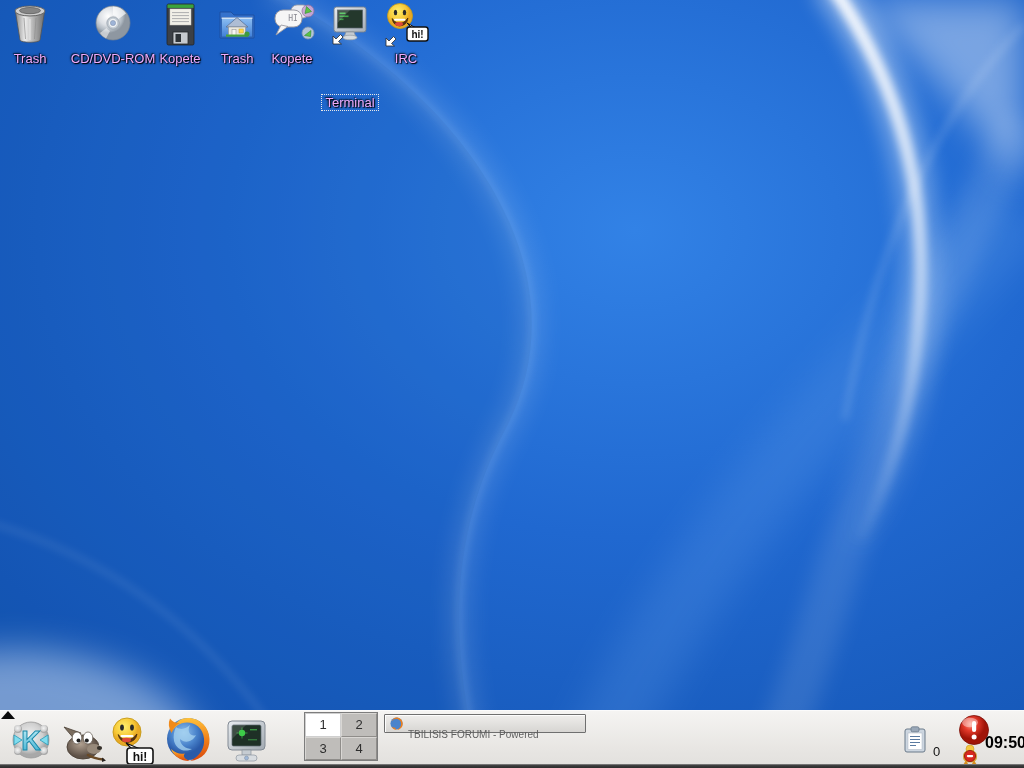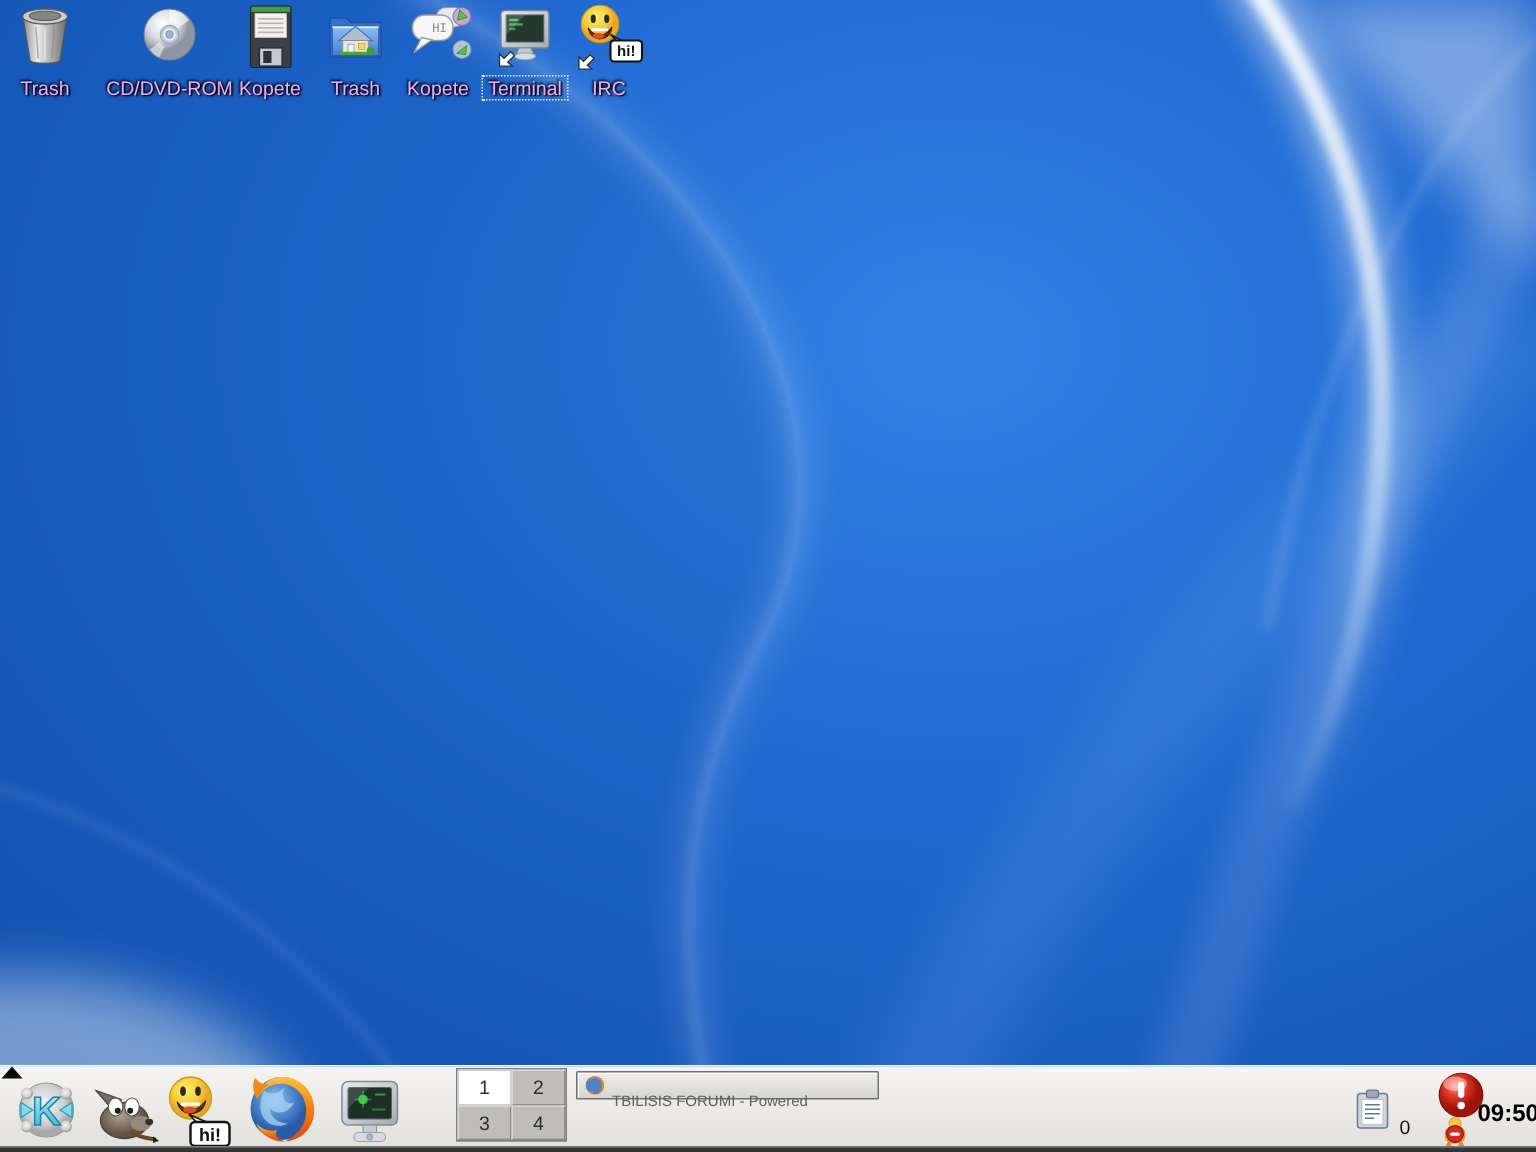--- a/index.html
+++ b/index.html
@@ -181,21 +181,21 @@
         <rect x="6" y="8" width="27" height="17" rx="8" fill="#f6f6f6" stroke="#9a9aa2" stroke-width="1"></rect>
         <polygon points="12,23 7,33 19,24.5" fill="#f6f6f6" stroke="#9a9aa2" stroke-width="0.9"></polygon>
         <text x="24" y="19" text-anchor="middle" font-family="'DejaVu Sans Mono',monospace" font-size="8" fill="#8a8a92">HI</text>
         <circle cx="39" cy="31" r="6" fill="#bcc9da" stroke="#8798ad" stroke-width="0.8" opacity="0.95"></circle>
         <polygon points="42,28.5 35.5,33.5 41.5,34.5" fill="#5cc244" stroke="#2f8f2f" stroke-width="0.6"></polygon>
       </svg>
     </div>
     <div class="dicon-label">Kopete</div>
   </div>
 
-  <div class="dicon" style="left:316px;width:68px;">
+  <div class="dicon" style="left:316px;width:68px;gap:44px;">
     <div class="dicon-img">
       <svg width="42" height="44" viewBox="0 0 42 44">
         <defs>
             <linearGradient id="tmon" x1="0" y1="0" x2="1" y2="1">
           <stop offset="0" stop-color="#e6eaee"></stop>
               <stop offset="1" stop-color="#a6aeb6"></stop>
         </linearGradient>
           </defs>
         <rect x="5" y="5" width="32" height="25" rx="2.5" fill="url(#tmon)" stroke="#78828c" stroke-width="0.9"></rect>
         <rect x="8.5" y="8" width="25" height="18" fill="#24382c" stroke="#55606a" stroke-width="0.7"></rect>

